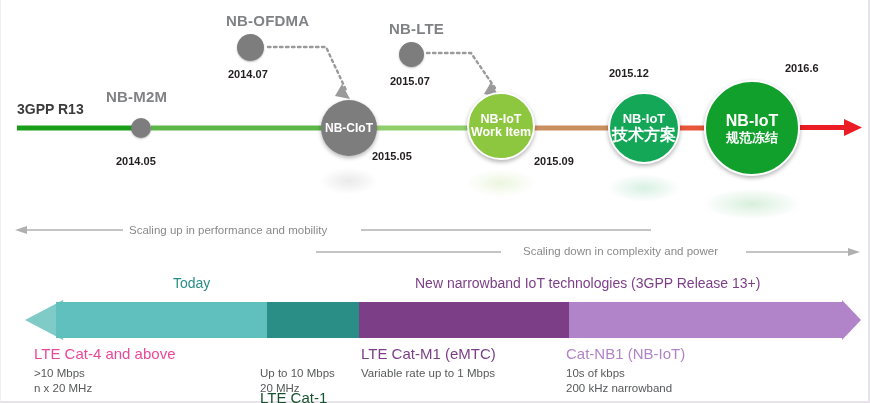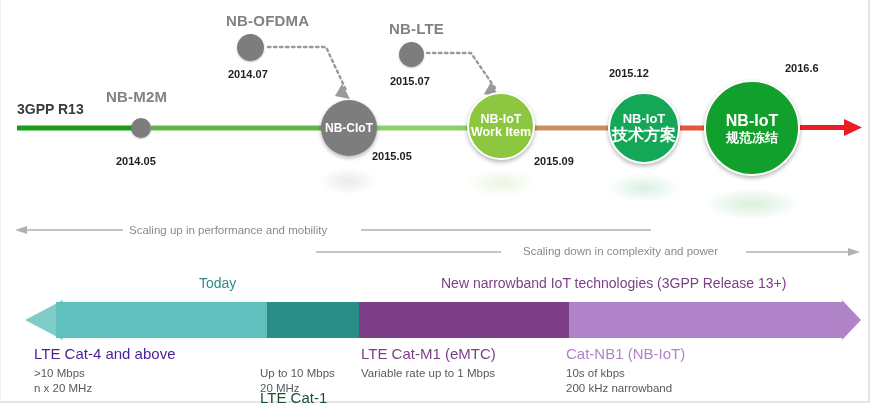--- a/index.html
+++ b/index.html
@@ -48,21 +48,21 @@
     position:absolute;color:#231f20;font-weight:bold;
     font-size:11px;white-space:nowrap;
   }
   .leftlabel{
     position:absolute;color:#3b3b3b;font-weight:bold;
     font-size:14px;white-space:nowrap;
   }
 
   
   .scalewrap{position:absolute;color:#8a8a8a;font-size:11.5px;white-space:nowrap;}
-  .bandTitle{position:absolute;font-size:14px;white-space:nowrap;margin-left:26px;}
+  .bandTitle{position:absolute;font-size:14px;white-space:nowrap;}
   .catname{position:absolute;font-size:15px;white-space:nowrap;}
   .catsub{position:absolute;font-size:11.5px;color:#58595b;white-space:nowrap;line-height:15px;}
 </style>
 </head>
 <body>
 
 <div id="stage">
 
   <svg class="abs" style="left:0;top:0;width:870px;height:200px;">
 
@@ -147,21 +147,21 @@
 
     <rect x="266" y="4" width="92" height="36" fill="#2a8e87"></rect>
 
     <rect x="358" y="4" width="210" height="36" fill="#7c3f87"></rect>
 
     <rect x="568" y="4" width="273" height="36" fill="#b183c8"></rect>
 
     <polygon points="841,2 841,42 860,22" fill="#b183c8"></polygon>
   </svg>
 
-  <div class="catname" style="left:33px;top:345px;color:#4c1d95;">LTE Cat-4 and above</div>
+  <div class="catname" style="left:33px;top:345px;color:#ec4899;">LTE Cat-4 and above</div>
   <div class="catsub" style="left:33px;top:366px;">
     <div>&gt;10 Mbps</div>
     <div>n x 20 MHz</div>
   </div>
 
   <div class="catname" style="left:259px;top:345px;color:#14532d;margin-top:44px;">LTE Cat-1</div>
   <div class="catsub" style="left:259px;top:366px;">
     <div>Up to 10 Mbps</div>
     <div>20 MHz</div>
   </div>

